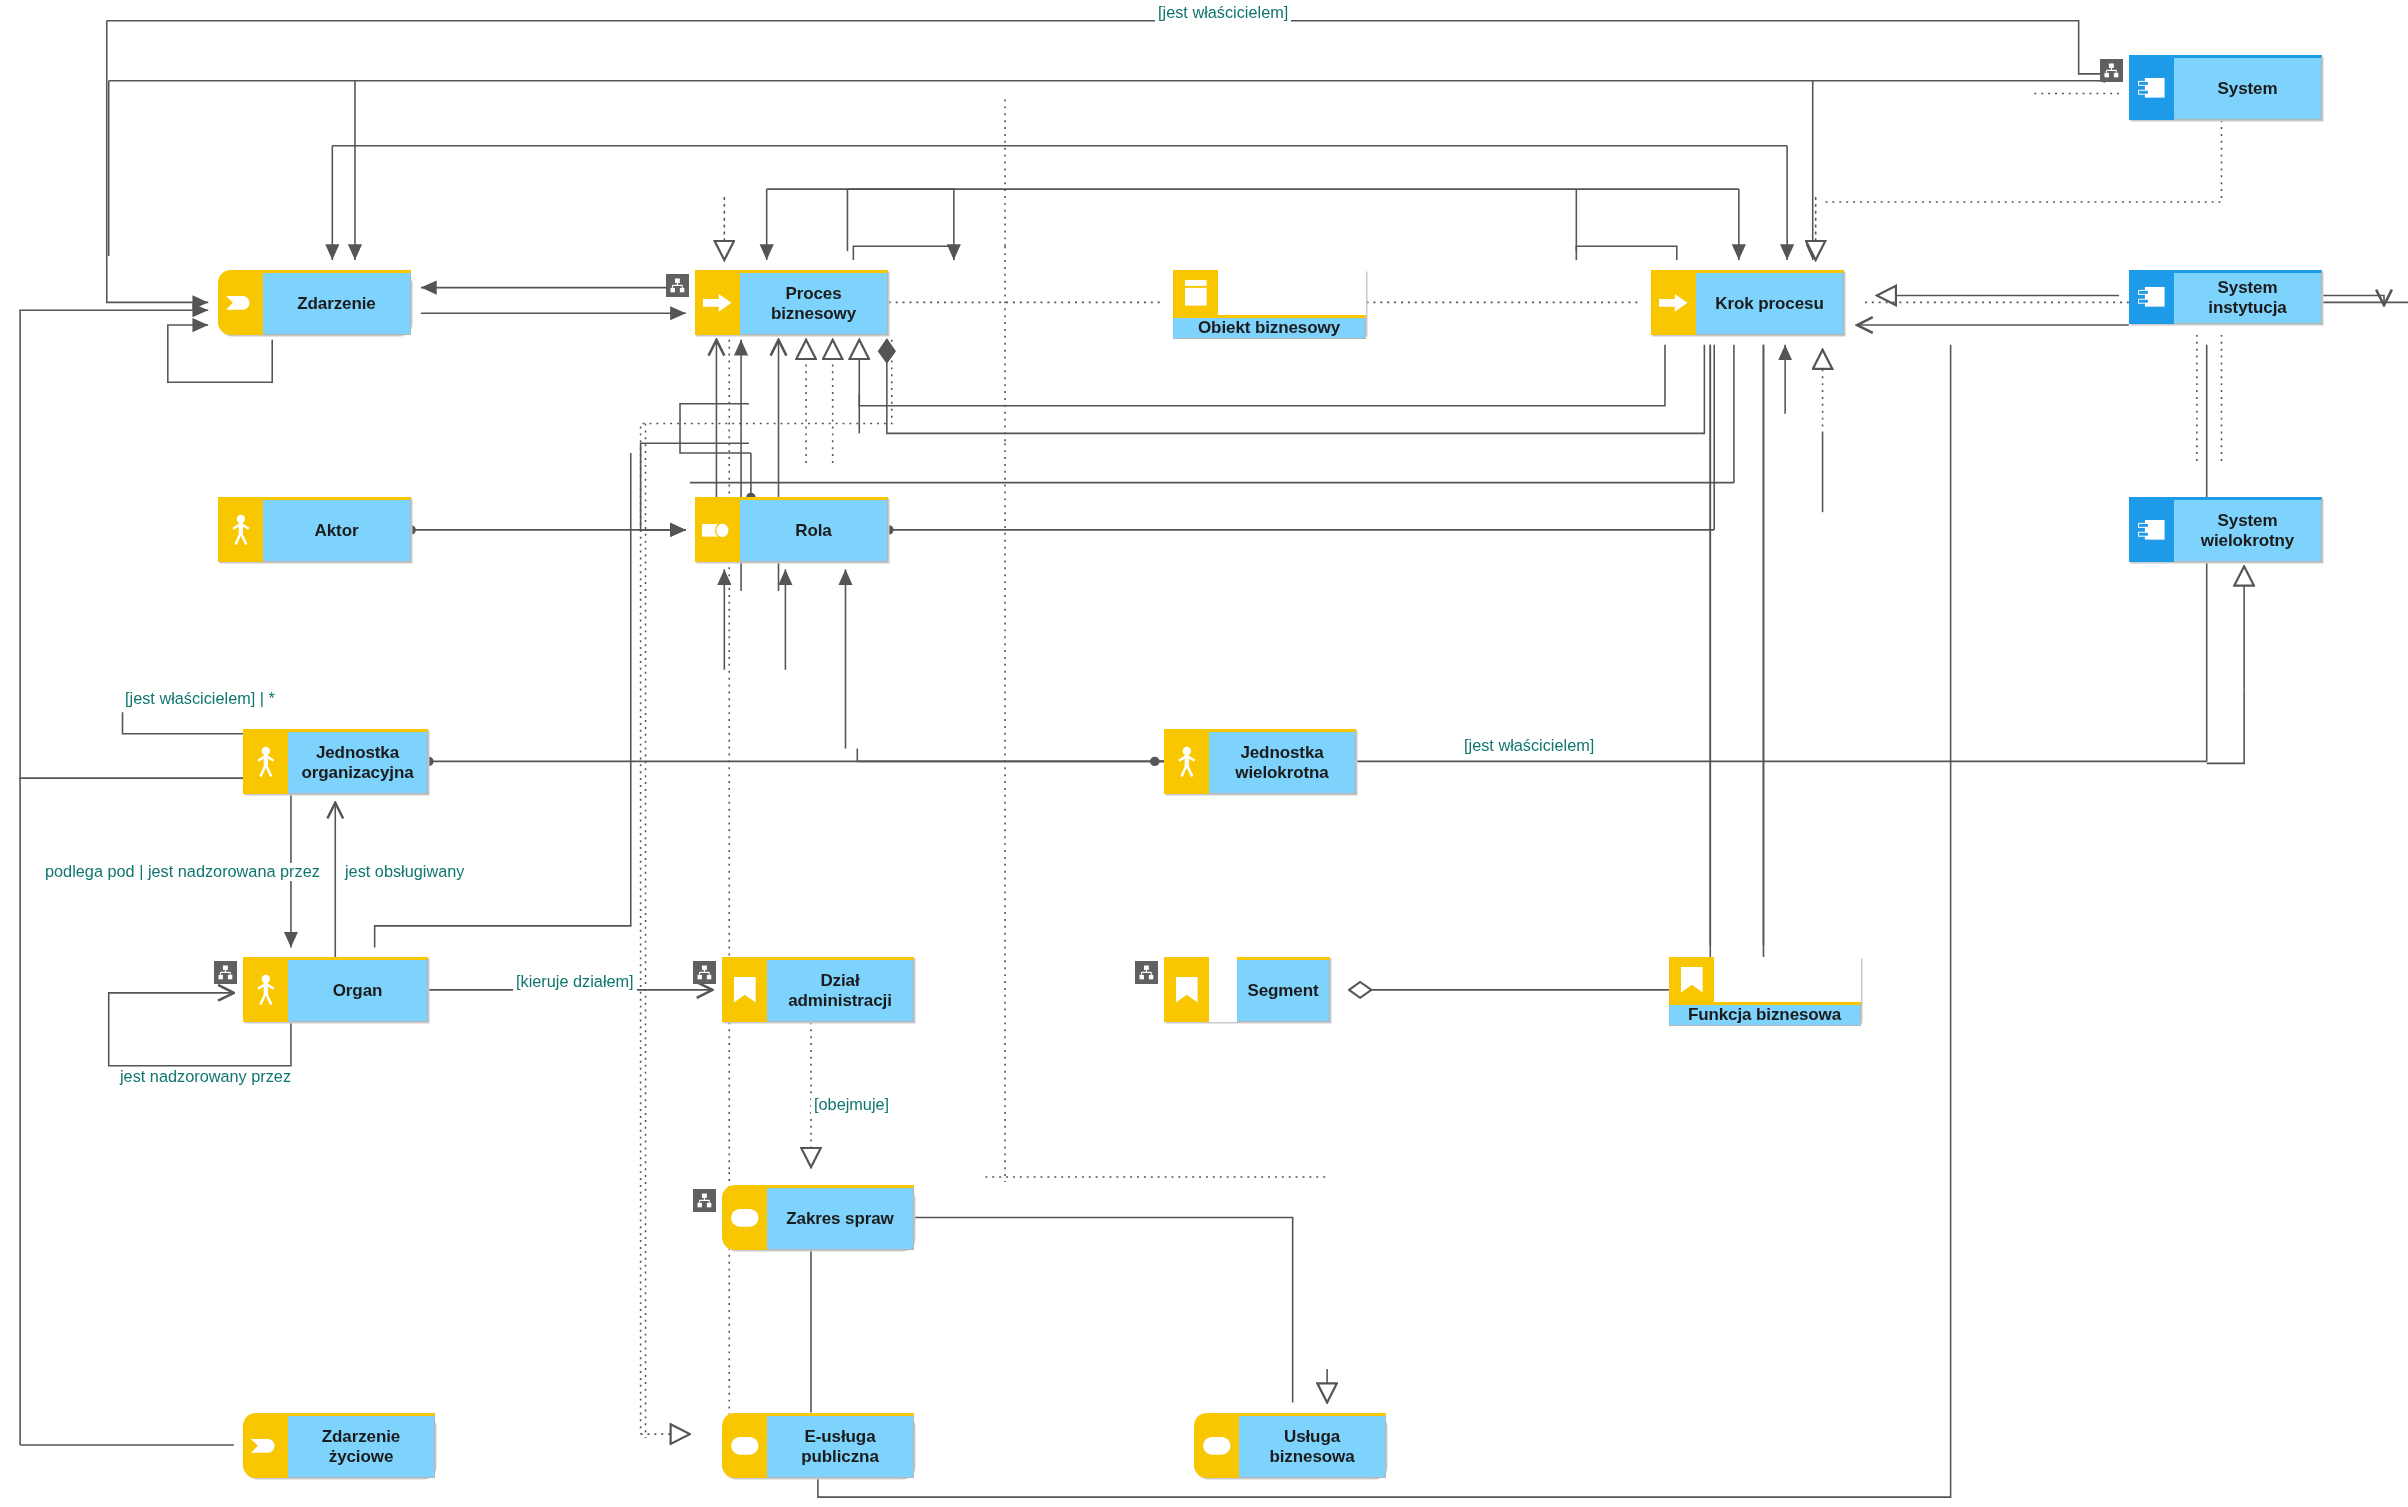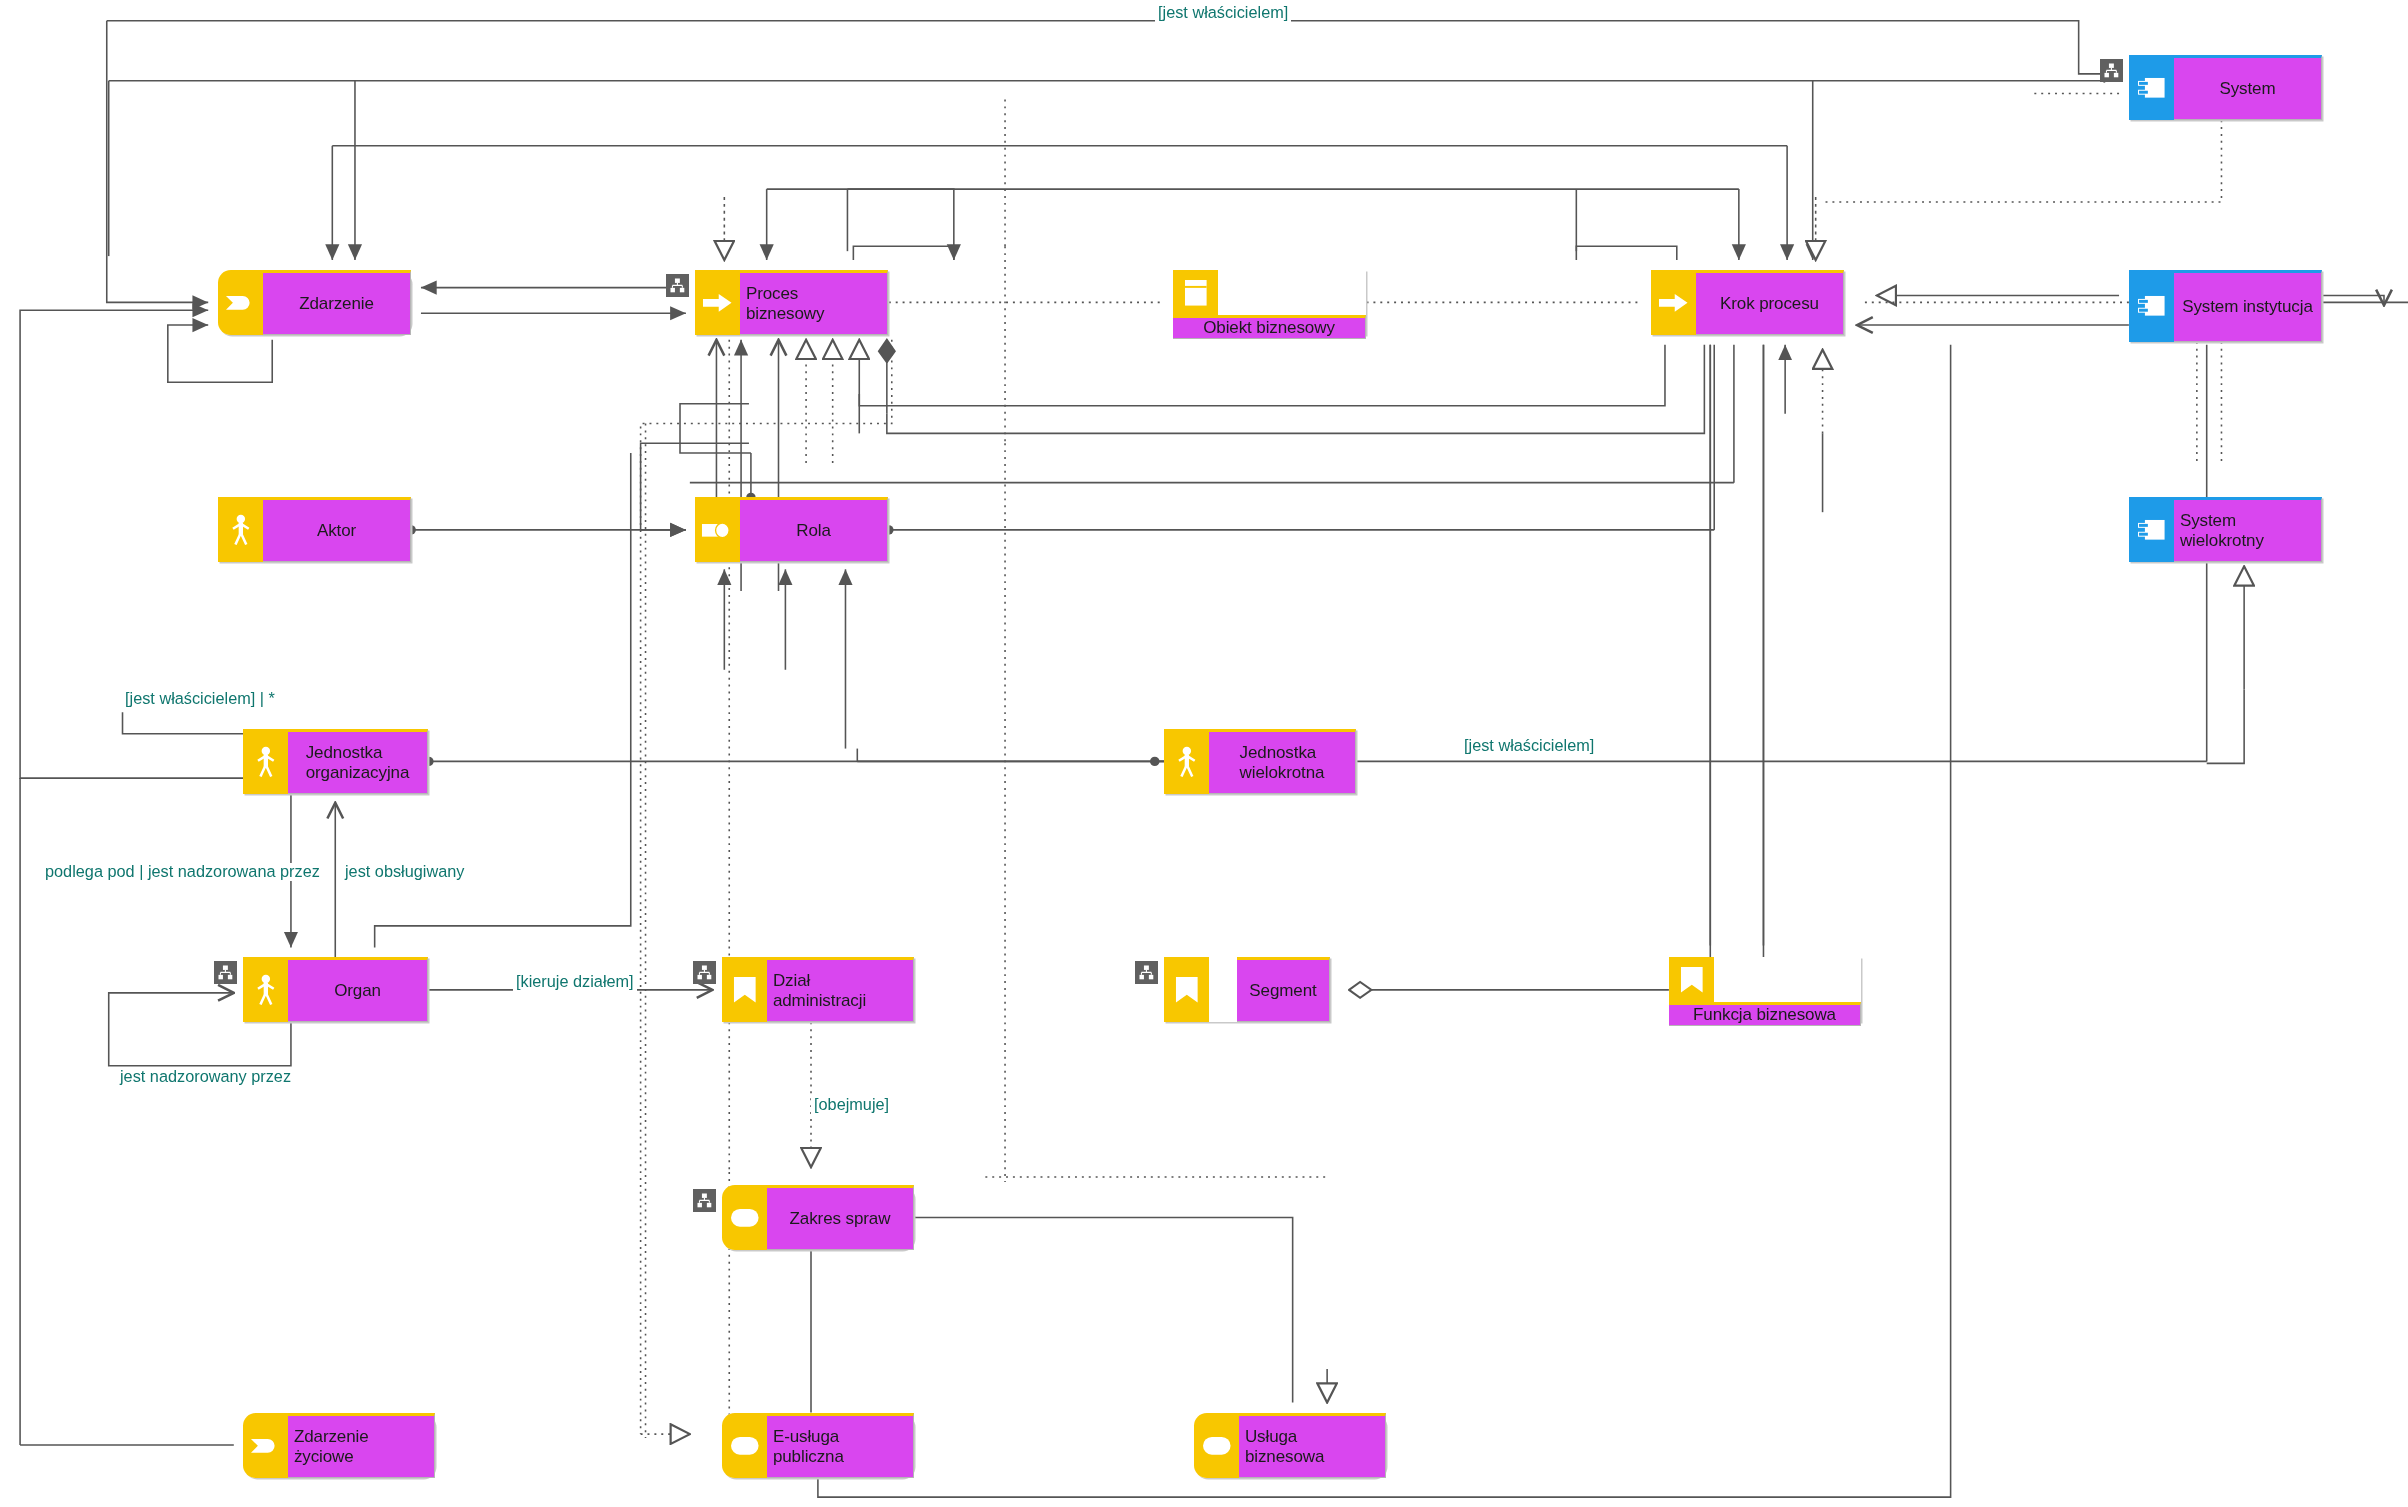--- a/index.html
+++ b/index.html
@@ -26,22 +26,24 @@
   .node .icobox{
     width:45px;
     flex:0 0 45px;
     display:flex;align-items:center;justify-content:center;
   }
   .node .body{
     flex:1 1 auto;
     border:1px solid #b5b5b5;
     border-left:none;
     display:flex;align-items:center;justify-content:center;
-    background:#d946ef;
+    text-align:center;
+    background:#7dd3fc;
     position:relative;
+    font-weight:bold;
   }
   .node .body .lbl{
     font-size:17px;
     color:#1b1b1b;
     line-height:1.15;
     padding:0 5.9px;
     letter-spacing:-0.1px;
     white-space:pre-line;
   }
   
@@ -326,21 +328,21 @@
           <rect x="1" y="14" width="11" height="5" fill="#fff"></rect>
           <rect x="2" y="6" width="9" height="3" fill="#1e9be8"></rect>
           <rect x="2" y="15" width="9" height="3" fill="#1e9be8"></rect>
         </svg>
     </div>
     <div class="body">
         <span class="lbl">System</span>
       </div>
   </div>
 
-  <div class="node app" style="left:2129px;top:270px;width:193px;height:72px;">
+  <div class="node app" style="left:2129px;top:270px;width:193px;height:54px;">
     <div class="icobox">
       <svg class="gicon" width="29.6" height="23.6" viewBox="0 0 30 24">
           <rect x="8" y="2" width="20" height="20" fill="#fff"></rect>
           <rect x="1" y="5" width="11" height="5" fill="#fff"></rect>
           <rect x="1" y="14" width="11" height="5" fill="#fff"></rect>
           <rect x="2" y="6" width="9" height="3" fill="#1e9be8"></rect>
           <rect x="2" y="15" width="9" height="3" fill="#1e9be8"></rect>
         </svg>
     </div>
     <div class="body">

